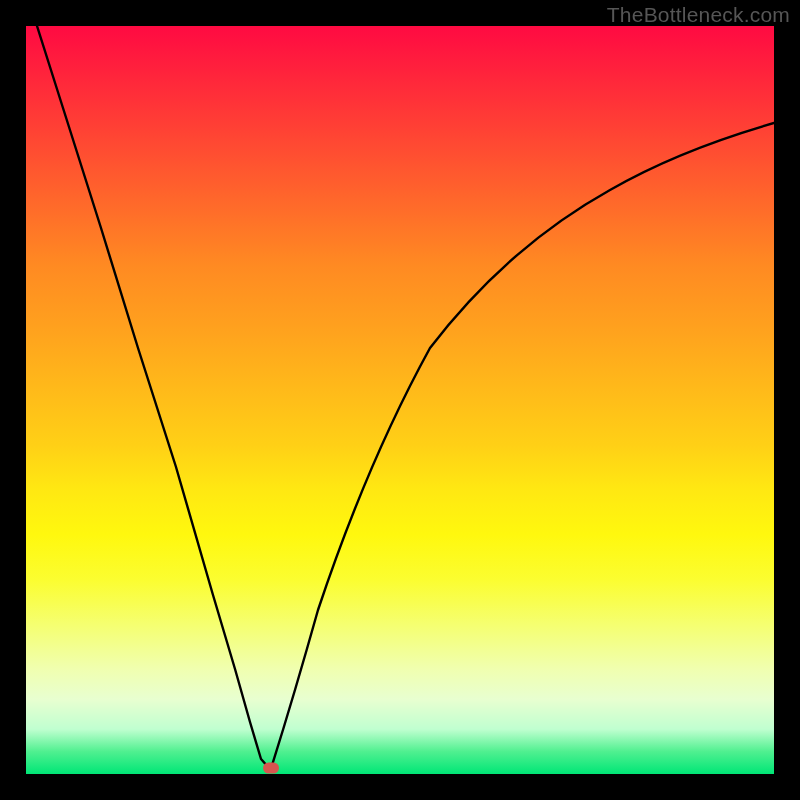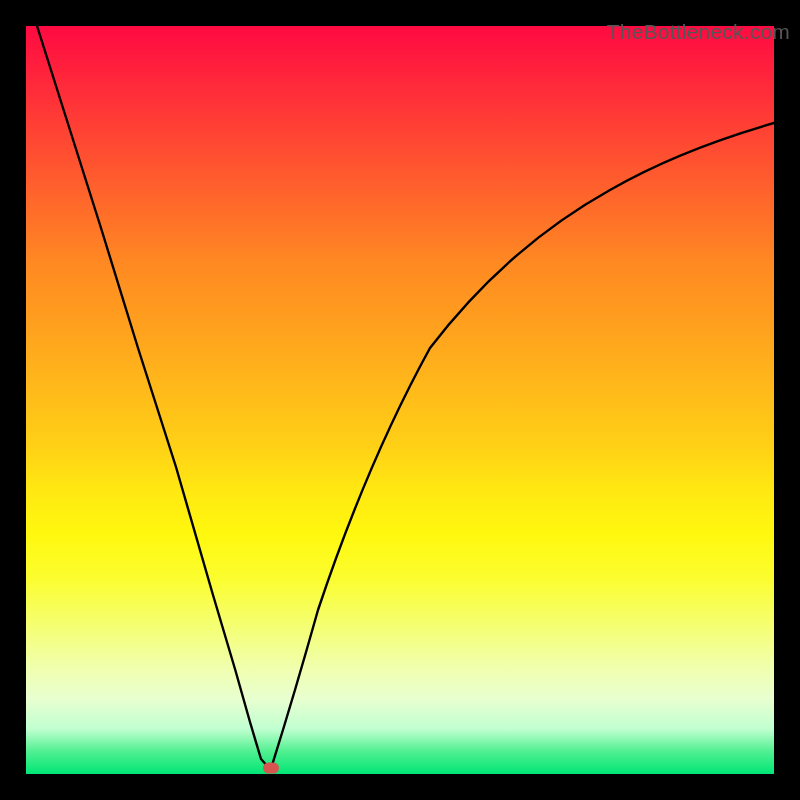--- a/index.html
+++ b/index.html
@@ -31,21 +31,21 @@
       #f5ff70 80%,
       #f0ffb0 86%,
       #e8ffd0 90%,
       #c0ffd0 94%,
       #50f090 97%,
       #00e676 100%
     );
   }
   .watermark {
     position: absolute;
-    top: 20px;
+    top: 3px;
     right: 10px;
     font-family: Arial, Helvetica, sans-serif;
     font-size: 21px;
     font-weight: 500;
     color: #565656;
     letter-spacing: 0.2px;
   }
   .curve-svg {
     position: absolute;
     left: 0; top: 0;

